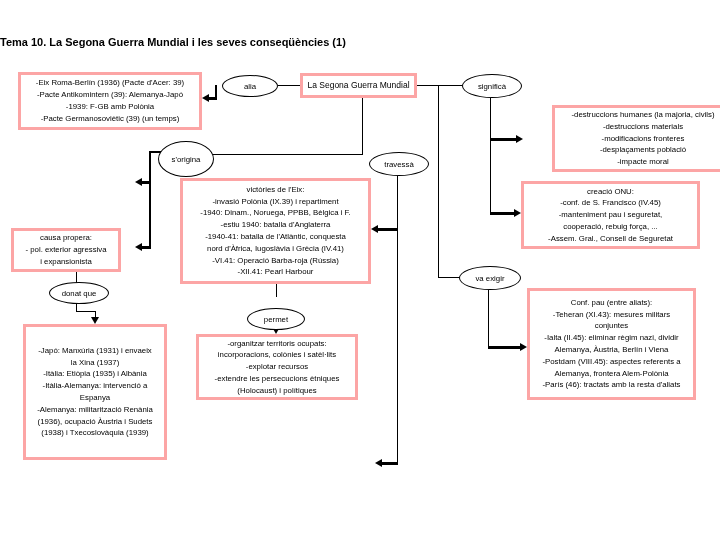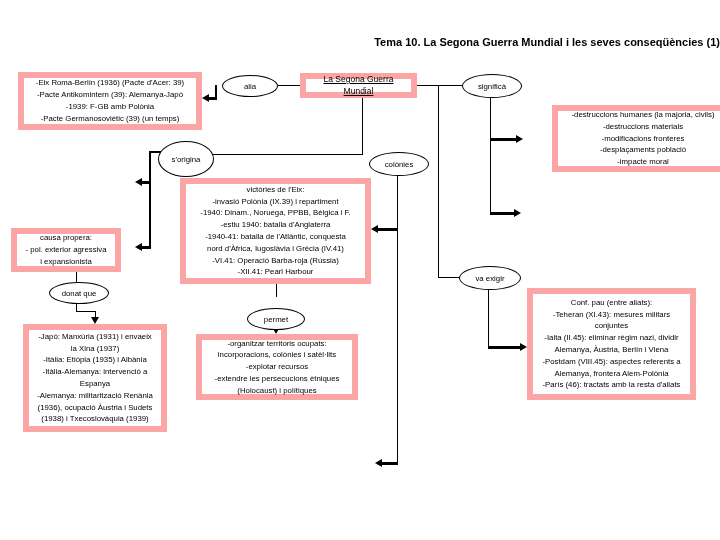--- a/index.html
+++ b/index.html
@@ -1,20 +1,20 @@
 <!DOCTYPE html>
 <html><head>
 <meta charset="utf-8">
 <style>
   html,body{margin:0;padding:0;background:#fff;}
   #page{position:relative;width:720px;height:540px;background:#ffffff;
         font-family:"Liberation Sans",sans-serif;color:#000;overflow:hidden;}
-  #title{position:absolute;left:0;top:36px;width:720px;text-align:right;
+  #title{position:absolute;left:0;top:36px;width:720px;text-align:left;
          font-size:11px;font-weight:bold;}
-  .box{position:absolute;box-sizing:border-box;border:6px solid #fca5a5;background:#fff;
+  .box{position:absolute;box-sizing:border-box;border:3px solid #fca5a5;background:#fff;
        display:flex;align-items:center;justify-content:center;text-align:center;
        white-space:pre-line;font-size:7.8px;line-height:11.8px;padding:1px 2px;}
   .central{font-size:8.5px;}
   .ell{position:absolute;box-sizing:border-box;border:1px solid #000;background:#fff;
        border-radius:50%;display:flex;align-items:center;justify-content:center;
        font-size:7.8px;text-align:center;}
   .seg{position:absolute;background:#000;}
   .tri{position:absolute;width:0;height:0;}
   .tri-left{border-top:4px solid transparent;border-bottom:4px solid transparent;border-right:7px solid #000;}
   .tri-right{border-top:4px solid transparent;border-bottom:4px solid transparent;border-left:7px solid #000;}
@@ -63,25 +63,25 @@
   <div class="tri tri-right" style="left:516px;top:135px;"></div>
   <div class="tri tri-right" style="left:514px;top:209px;"></div>
   <div class="tri tri-right" style="left:520px;top:343px;"></div>
   <div class="tri tri-down" style="left:91px;top:317px;"></div>
   <div class="tri tri-down" style="left:272px;top:327px;"></div>
 
   <div class="box" style="left:18px;top:72px;width:184px;height:58px;">-Eix Roma-Berlín (1936) (Pacte d'Acer: 39)
 -Pacte Antikomintern (39): Alemanya-Japó
 -1939: F-GB amb Polònia
 -Pacte Germanosoviètic (39) (un temps)</div>
-  <div class="box central" style="left:300px;top:73px;width:117px;height:25px;text-decoration:underline;">La Segona Guerra Mundial</div>
+  <div class="box central" style="left:300px;top:73px;width:117px;height:25px;">La Segona Guerra Mundial</div>
   <div class="box" style="left:11px;top:228px;width:110px;height:44px;">causa propera:
 - pol. exterior agressiva
 i expansionista</div>
-  <div class="box" style="left:23px;top:324px;width:144px;height:108px;">-Japó: Manxúria (1931) i envaeix
+  <div class="box" style="left:23px;top:324px;width:144px;height:136px;">-Japó: Manxúria (1931) i envaeix
 la Xina (1937)
 -Itàlia: Etiòpia (1935) i Albània
 -Itàlia-Alemanya: intervenció a
 Espanya
 -Alemanya: militarització Renània
 (1936), ocupació Àustria i Sudets
 (1938) i Txecoslovàquia (1939)</div>
   <div class="box" style="left:180px;top:178px;width:191px;height:106px;">victòries de l'Eix:
 -invasió Polònia (IX.39) i repartiment
 -1940: Dinam., Noruega, PPBB, Bèlgica i F.
@@ -93,30 +93,35 @@
   <div class="box" style="left:196px;top:334px;width:162px;height:66px;">-organitzar territoris ocupats:
 incorporacions, colònies i satèl·lits
 -explotar recursos
 -extendre les persecucions ètniques
 (Holocaust) i polítiques</div>
   <div class="box" style="left:552px;top:105px;width:182px;height:67px;">-destruccions humanes (la majoria, civils)
 -destruccions materials
 -modificacions fronteres
 -desplaçaments població
 -impacte moral</div>
+  <div class="box" style="left:521px;top:181px;width:179px;height:68px;">creació ONU:
+-conf. de S. Francisco (IV.45)
+-manteniment pau i seguretat,
+cooperació, rebuig força, ...
+-Assem. Gral., Consell de Seguretat</div>
   <div class="box" style="left:527px;top:288px;width:169px;height:112px;">Conf. pau (entre aliats):
 -Teheran (XI.43): mesures militars
 conjuntes
 -Ialta (II.45): eliminar règim nazi, dividir
 Alemanya, Àustria, Berlín i Viena
 -Postdam (VIII.45): aspectes referents a
 Alemanya, frontera Alem-Polònia
 -París (46): tractats amb la resta d'aliats</div>
 
   <div class="ell" style="left:222px;top:75px;width:56px;height:22px;">alia</div>
   <div class="ell" style="left:462px;top:74px;width:60px;height:24px;">significà</div>
   <div class="ell" style="left:158px;top:141px;width:56px;height:36px;">s'origina</div>
-  <div class="ell" style="left:369px;top:152px;width:60px;height:24px;">colònies</div>
+  <div class="ell" style="left:369px;top:152px;width:60px;height:24px;">travessà</div>
   <div class="ell" style="left:459px;top:266px;width:62px;height:24px;">va exigir</div>
   <div class="ell" style="left:49px;top:282px;width:60px;height:22px;">donat que</div>
   <div class="ell" style="left:247px;top:308px;width:58px;height:22px;">permet</div>
 
 </div>
 
 </body></html>

